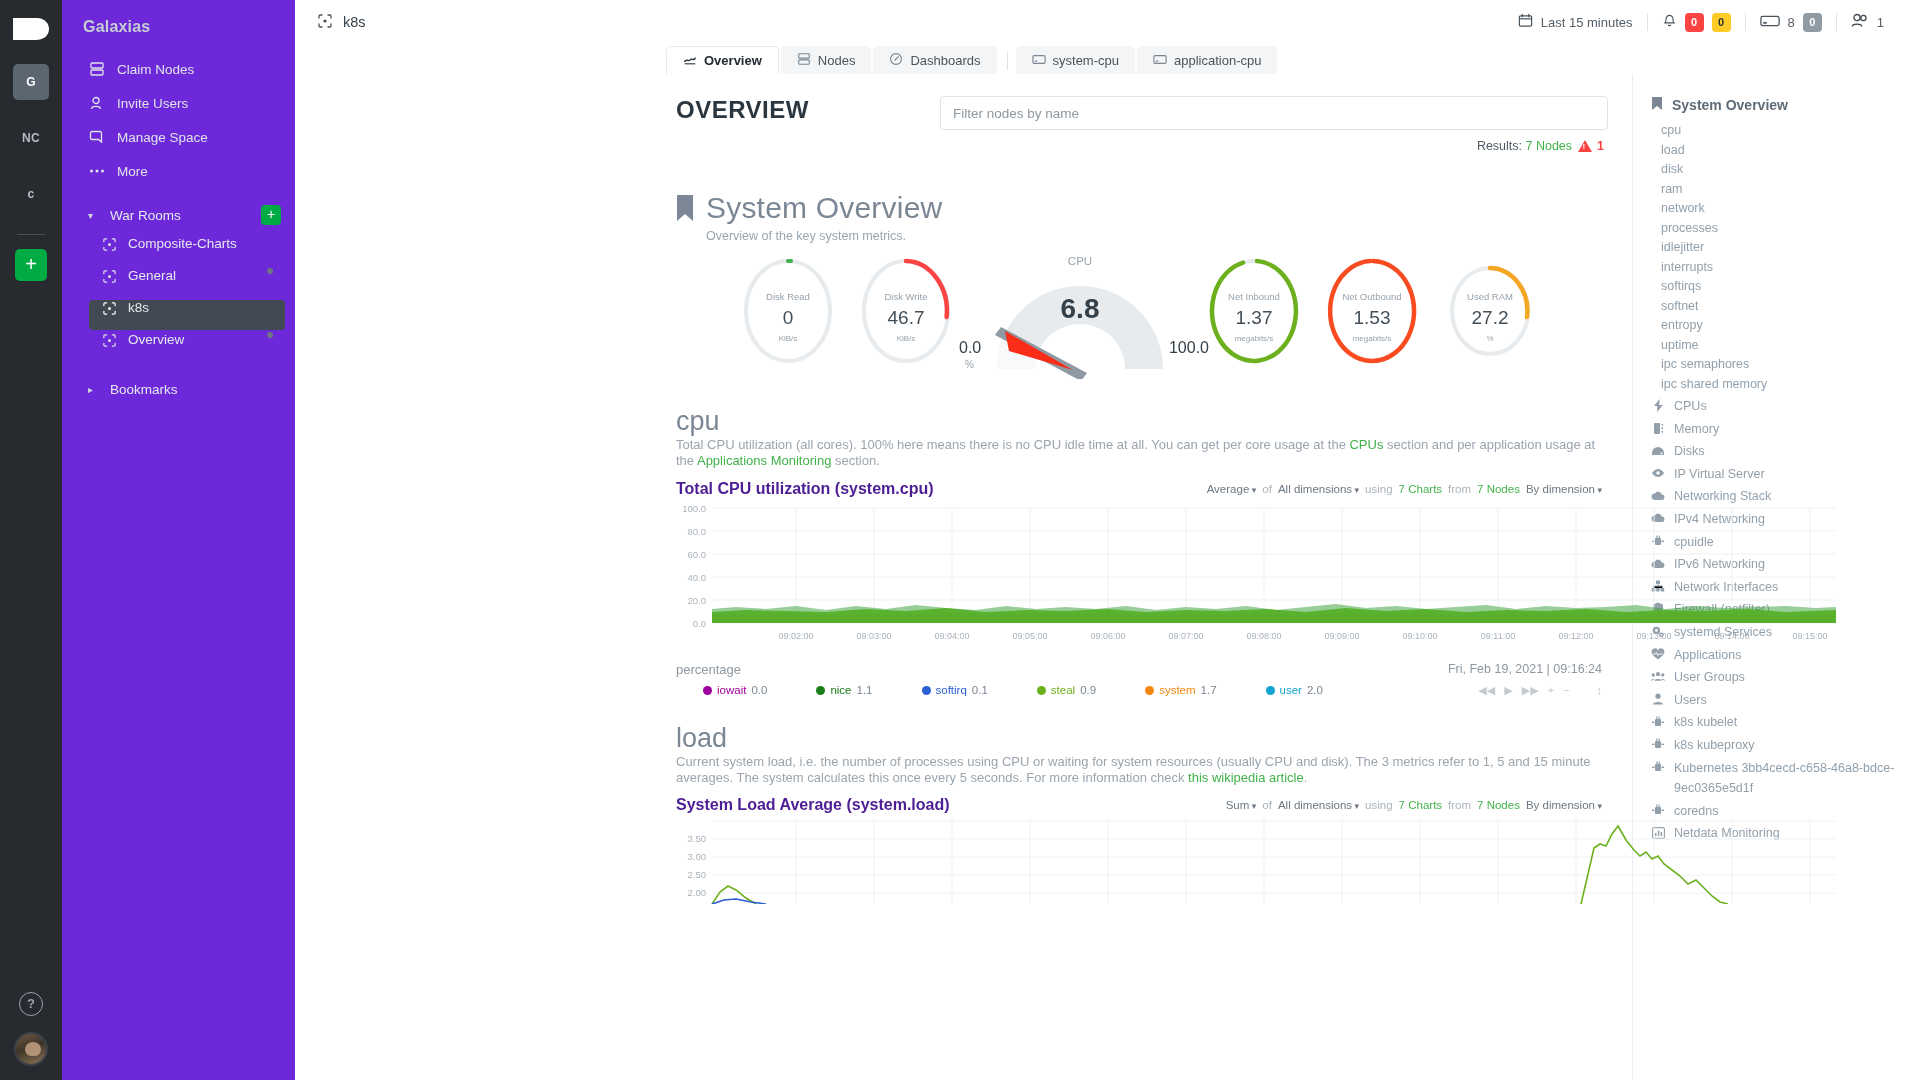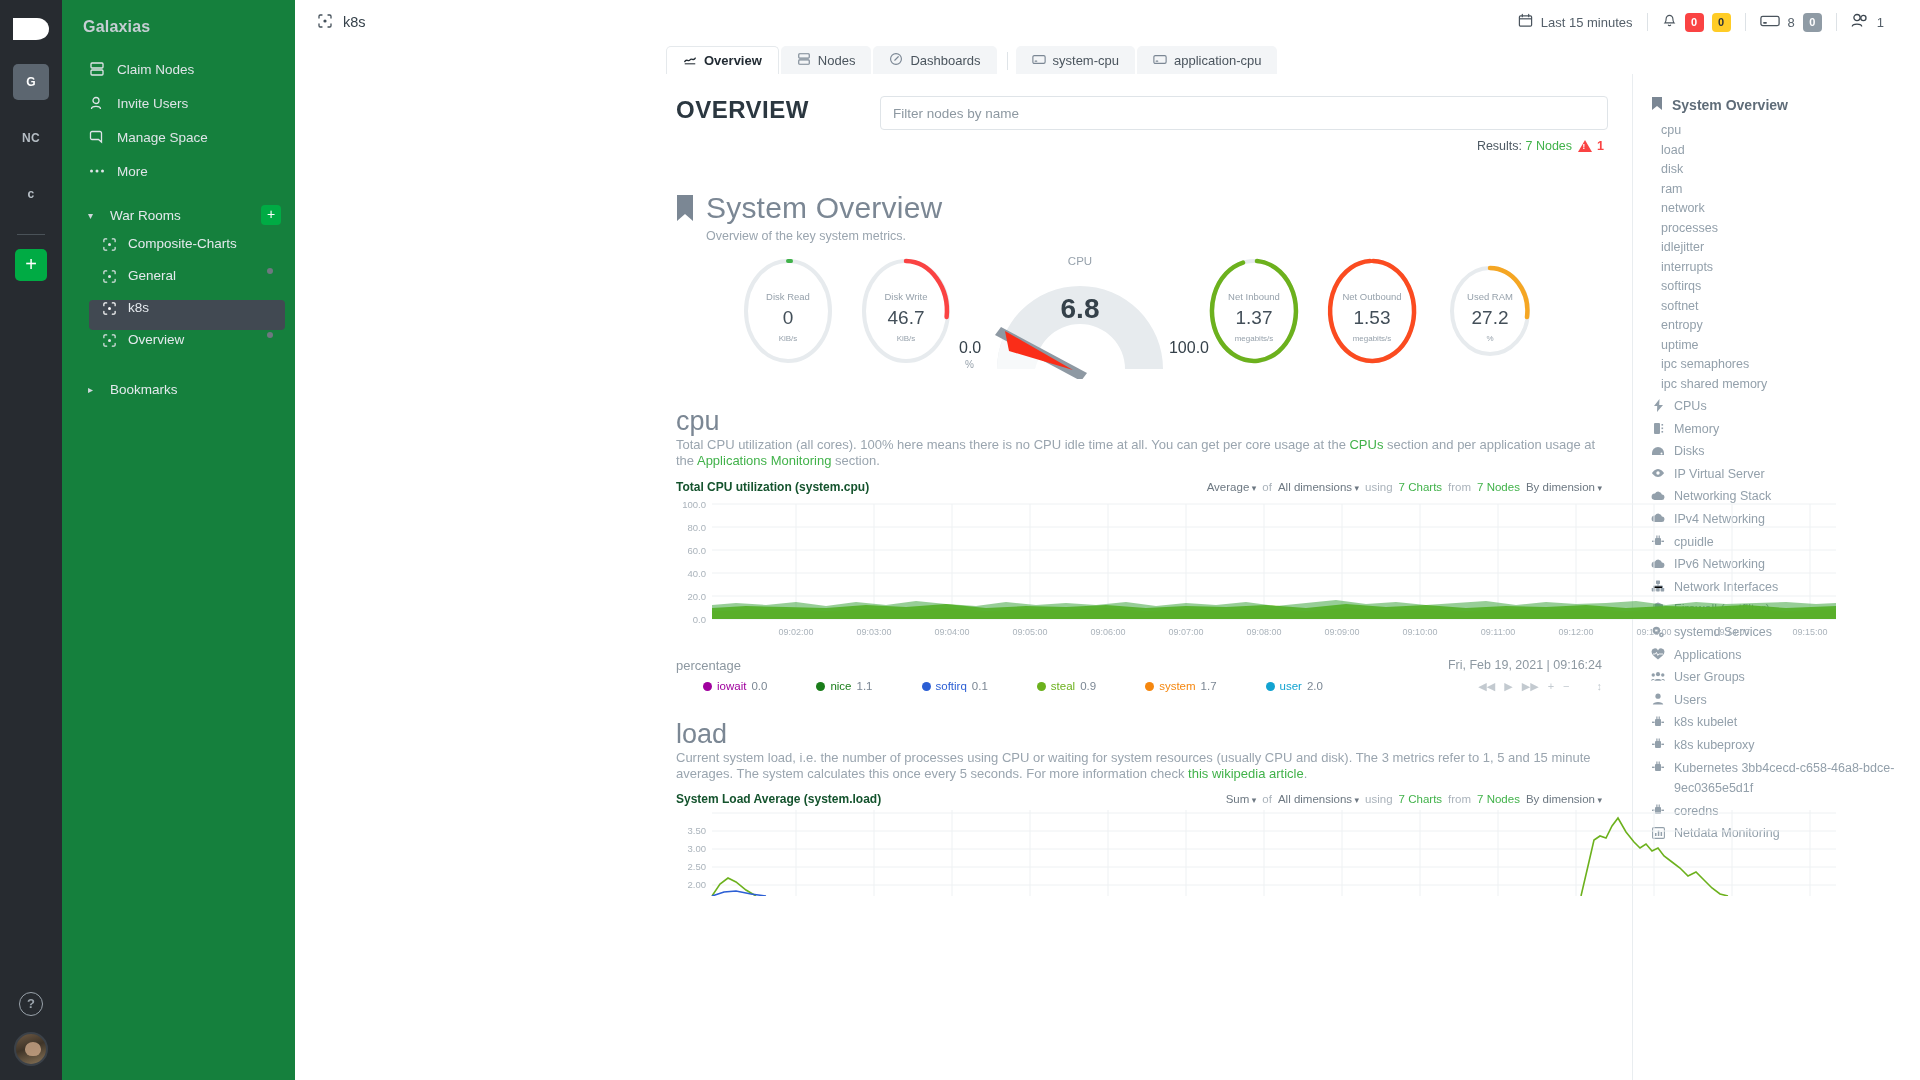--- a/index.html
+++ b/index.html
@@ -46,21 +46,21 @@
     border: 2px solid #3b4148;
     position: relative; overflow: hidden;
   }
   .avatar::after {
     content:""; position:absolute; left:9px; top:8px; width:16px; height:14px;
     border-radius: 50% 50% 45% 45%; background: #c4a183; opacity:.85;
   }
 
   
   .leftnav {
-    width: 233px; flex: 0 0 233px; background: #15803d; color: #d7dde2;
+    width: 233px; flex: 0 0 233px; background: #6d28d9; color: #d7dde2;
     padding-top: 18px; font-size: 13.5px; position: relative;
   }
   .space-title { font-size: 16px; font-weight: bold; color: #c6ced4; padding: 0 0 16px 21px; letter-spacing:.2px;}
   .nav-item {
     display: flex; align-items: center; gap: 11px;
     height: 34px; padding-left: 26px; color: #dfe4e8; cursor: pointer;
   }
   .nav-item .ico { width: 18px; height: 18px; display:flex; align-items:center; justify-content:center; flex:0 0 18px;}
   .nav-group {
     display:flex; align-items:center; gap: 12px; padding-left: 26px;
@@ -101,21 +101,21 @@
     display:flex; align-items:center; gap: 7px; height: 28px; padding: 0 16px;
     font-size: 13px; color:#4a545d; border-radius: 5px 5px 0 0; background: #f3f5f7; margin-right: 2px;
   }
   .tab.active { background: #fff; color: #222b33; font-weight: bold; border: 1px solid #e5e9ec; border-bottom: none;}
   .tab-sep { width:1px; height:18px; background:#dfe4e8; margin: 0 8px 4px; align-self:flex-end;}
   .content-wrap { flex:1 1 auto; display:flex; min-height:0; }
   .center { flex: 1 1 auto; min-width:0; padding: 0 0 0 0; position: relative;}
   .overview-head { display:flex; align-items:flex-start; padding: 22px 24px 0 381px; }
   h1.ovtitle { font-size: 24px; font-weight: 800; letter-spacing: .5px; color: #2b3740; }
   .filterbox {
-    margin-left: auto; width: 728px; height: 34px; border: 1px solid #dfe4e8; border-radius: 4px;
+    margin-left: auto; width: 668px; height: 34px; border: 1px solid #dfe4e8; border-radius: 4px;
     display:flex; align-items:center; padding: 0 12px; color:#8d98a1; font-size: 13.5px; background:#fff;
   }
   .results { text-align:right; padding: 8px 28px 0 0; font-size: 12.5px; color:#4e5a64; }
   .results .g { color:#41b24a; }
   .results .warn { color: #fa4343; font-weight: bold;}
   .tri { display:inline-block; width:0;height:0;border-left:7px solid transparent;border-right:7px solid transparent;
          border-bottom:12px solid #fa4343; position:relative; top:2px; margin:0 2px;}
   .tri::after{content:"!"; position:absolute; left:-2px; top:2px; color:#fff; font-size:8px; font-weight:bold;}
 
   .scrollarea { padding: 16px 30px 0 381px; }
@@ -141,21 +141,21 @@
   .cpu-big { position:absolute; left:0; right:0; top: 38px; font-size: 28px; font-weight:bold; color:#35414a; text-align:center;}
   .cpu-min { position:absolute; left: -6px; top: 84px; font-size: 16px; color:#35414a;}
   .cpu-max { position:absolute; right: -14px; top: 84px; font-size: 16px; color:#35414a;}
   .cpu-pct { position:absolute; left: 0px; top: 104px; font-size: 10px; color:#97a2ac;}
 
   
   h3.metric { font-size: 27px; font-weight: 400; color:#7b8794; margin-top: 26px;}
   .metric-desc { font-size: 13px; color:#9aa5af; line-height: 1.25; margin-top: 0; max-width: 1160px;}
   .metric-desc a { color: #41b24a; text-decoration: none;}
   .chart-head { display:flex; align-items:center; margin-top: 10px; font-size: 11.5px;}
-  .chart-name { font-weight: bold; color:#14532d; font-size: 12px;}
+  .chart-name { font-weight: bold; color:#4c1d95; font-size: 16px;}
   .chart-ctrls { margin-left:auto; display:flex; align-items:center; gap:6px; color:#6d7882; font-size: 11.5px;}
   .chart-ctrls .mut { color:#aab3bb; }
   .chart-ctrls .grn { color:#41b24a; }
   .chart-ctrls .dd::after { content:" \25BE"; font-size: 9px; }
   .chart-box { position: relative; margin-top: 4px; }
   .chart-foot { display:flex; align-items:flex-start; margin-top: 16px; }
   .unit-lbl { font-size: 13px; color:#8d98a1; }
   .ts { margin-left:auto; font-size: 12.5px; color:#8d98a1; }
   .legend { display:flex; gap: 22px; margin-top: 7px; font-size: 11.5px; align-items:center;}
   .legend .li { display:flex; align-items:center; gap:5px;margin-left:27px;}

